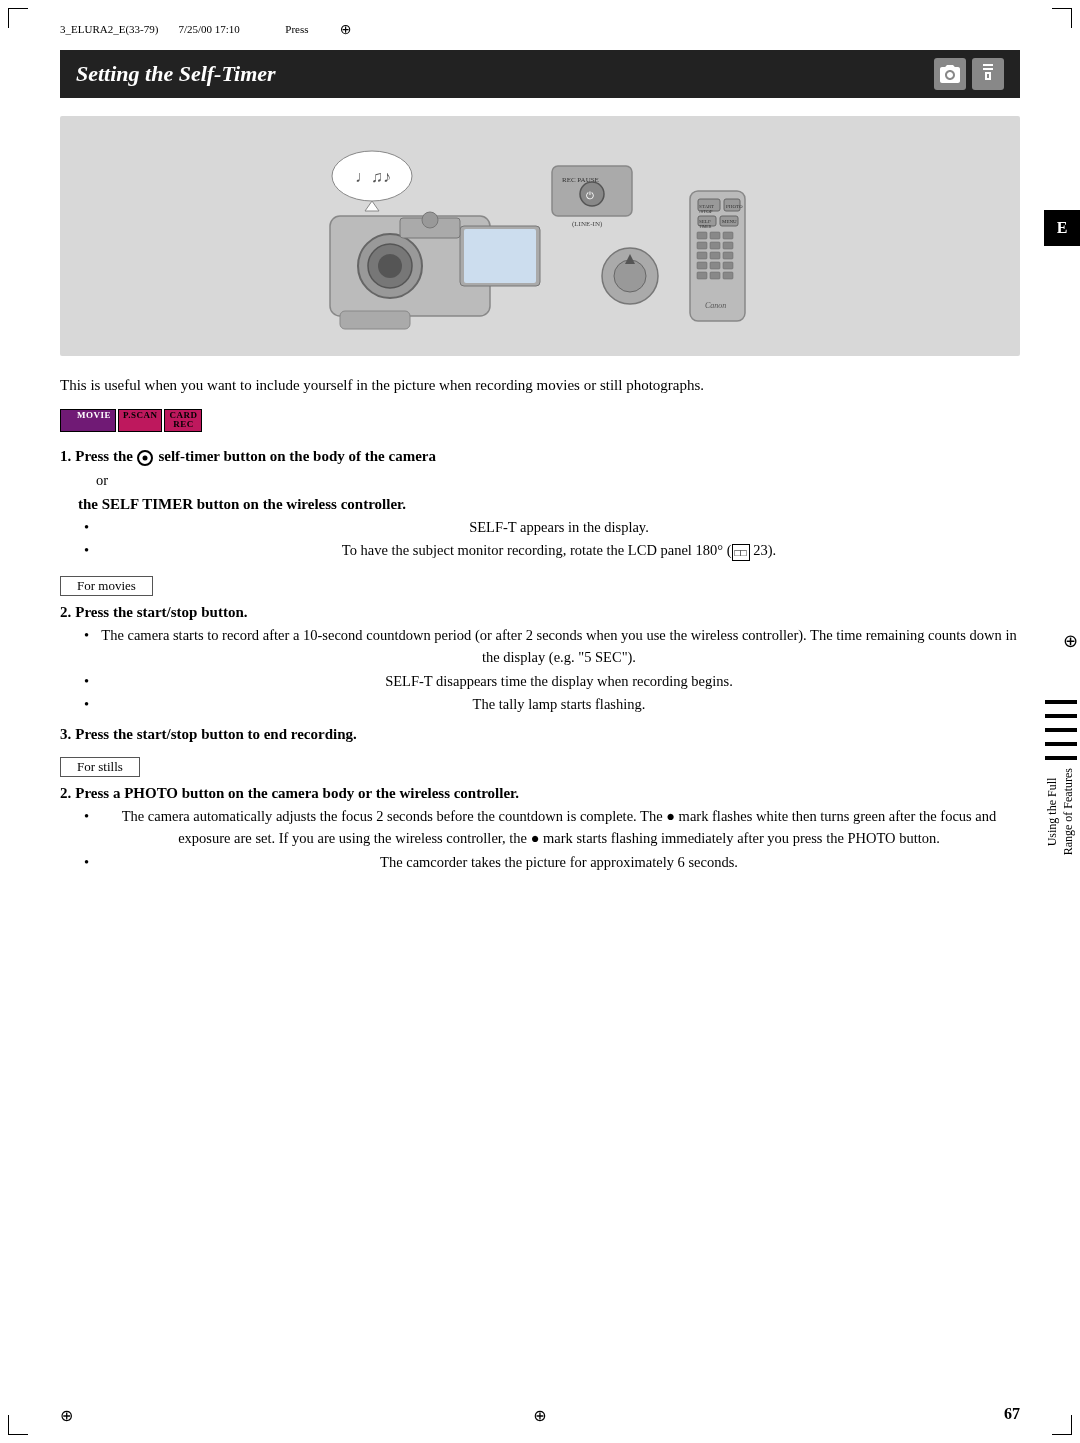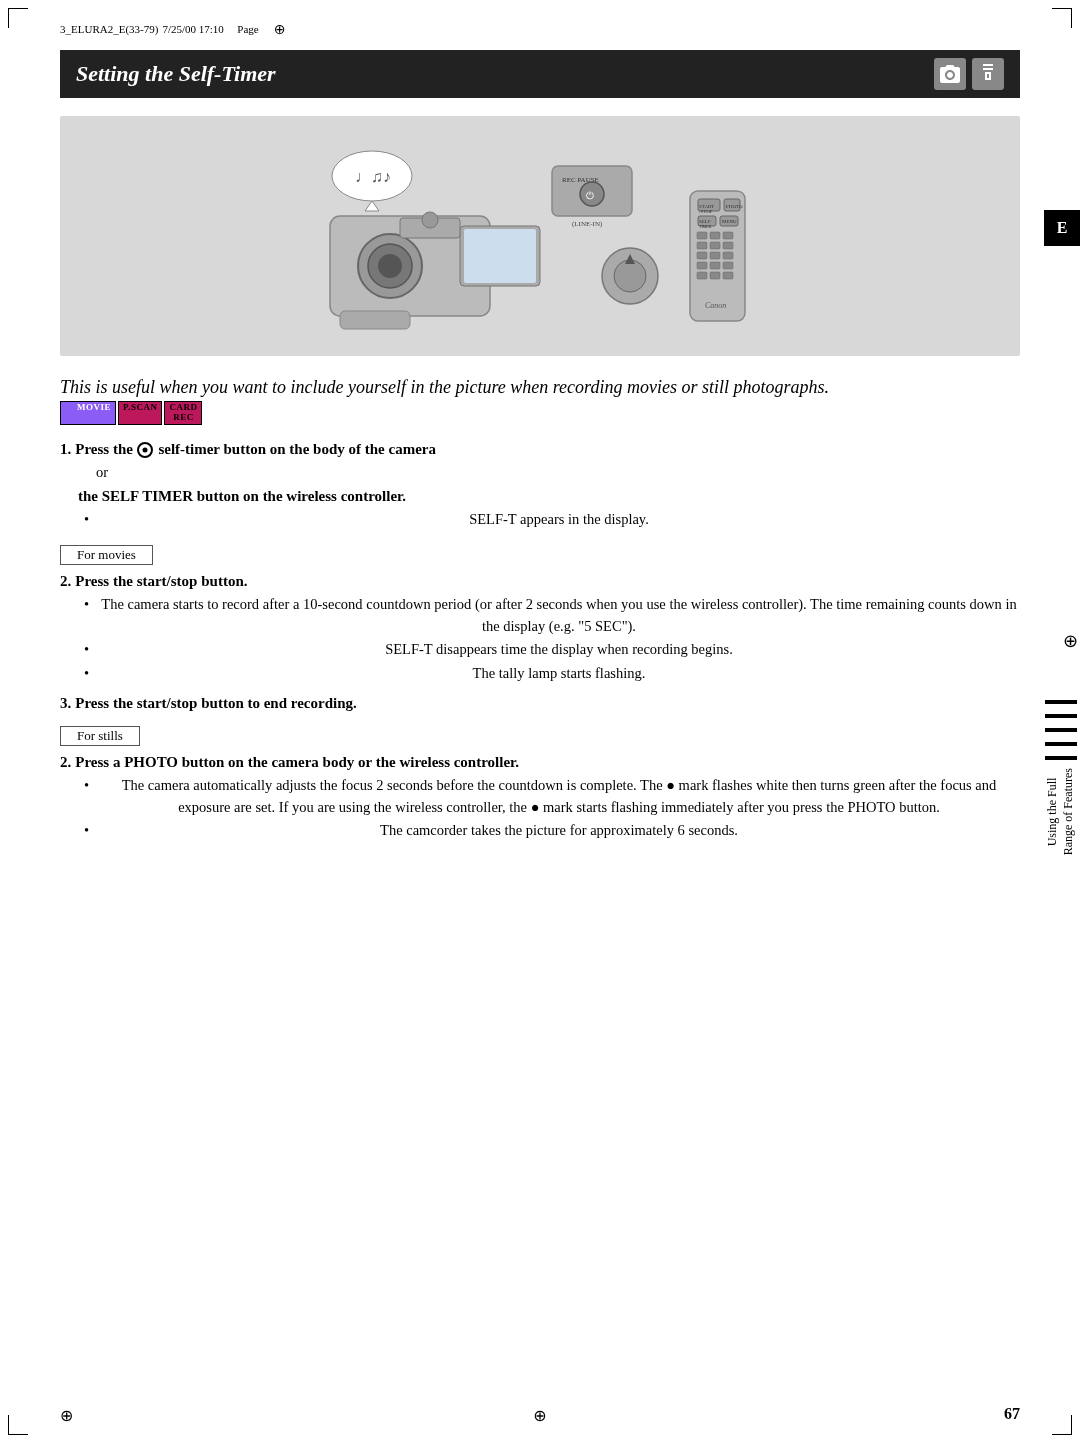--- a/index.html
+++ b/index.html
@@ -27,21 +27,21 @@
     
     .header-line {
       position: absolute;
       top: 20px;
       left: 60px;
       right: 52px;
       font-size: 11px;
       color: #000;
       display: flex;
       align-items: center;
-      gap: 4px;
+      gap: 20px;
     }
     .header-line .crosshair {
       width: 18px;
       height: 18px;
       position: relative;
       display: inline-flex;
       align-items: center;
       justify-content: center;
       margin-left: 8px;
     }
@@ -107,41 +107,41 @@
     .illus-inner {
       width: 90%;
       height: 90%;
       display: flex;
       align-items: center;
       justify-content: space-around;
     }
 
     
     .body-text {
-      font-size: 18px;
+      font-size: 15px;
       line-height: 1.5;
-      font-style: italic;
+      margin-bottom: 12px;
     }
 
     
     .mode-badges {
       display: flex;
       gap: 2px;
       margin-bottom: 16px;
     }
     .badge {
       border: 1.5px solid #000;
       font-size: 10px;
       font-weight: bold;
       padding: 1px 4px;
       letter-spacing: 0.5px;
       line-height: 1.3;
     }
     .badge-black {
-      background: #8b5cf6;
+      background: #701a75;
       color: #fff;
       padding-left: 16px;
     }
     .badge-white {
       background: #be185d;
       color: #000;
     }
     .badge-small {
       font-size: 9px;
       line-height: 1.1;
@@ -326,21 +326,21 @@
 
 <div class="page-corner-tl"></div>
 <div class="page-corner-tr"></div>
 <div class="page-corner-bl"></div>
 <div class="page-corner-br"></div>
 
 <div class="header-line">
   <span>3_ELURA2_E(33-79)</span>
   <span>7/25/00 17:10</span>
   &nbsp;&nbsp;
-  <span>Page</span>
+  <span>Press</span>
   <span class="crosshair"></span>
 </div>
 
 <div class="e-tab">
   <span>E</span>
 </div>
 
 <div class="sidebar-text-wrap">
   <div class="sidebar-lines">
     <div class="sidebar-line"></div>
@@ -466,20 +466,21 @@
   
   <div class="step">
     <div class="step-header">
       <span class="step-num">1.</span>
       <span>Press the <span class="timer-sym"></span> <strong>self-timer button on the body of the camera</strong></span>
     </div>
     <div class="or-text">or</div>
     <div class="sub-step">the SELF TIMER button on the wireless controller.</div>
     <ul class="bullet-list">
       <li>SELF-T appears in the display.</li>
+      <li>To have the subject monitor recording, rotate the LCD panel 180° (<span class="inline-box">□□</span> 23).</li>
     </ul>
   </div>
 
   
   <div class="section-tag">
     <span>For movies</span>
   </div>
 
   
   <div class="step">

